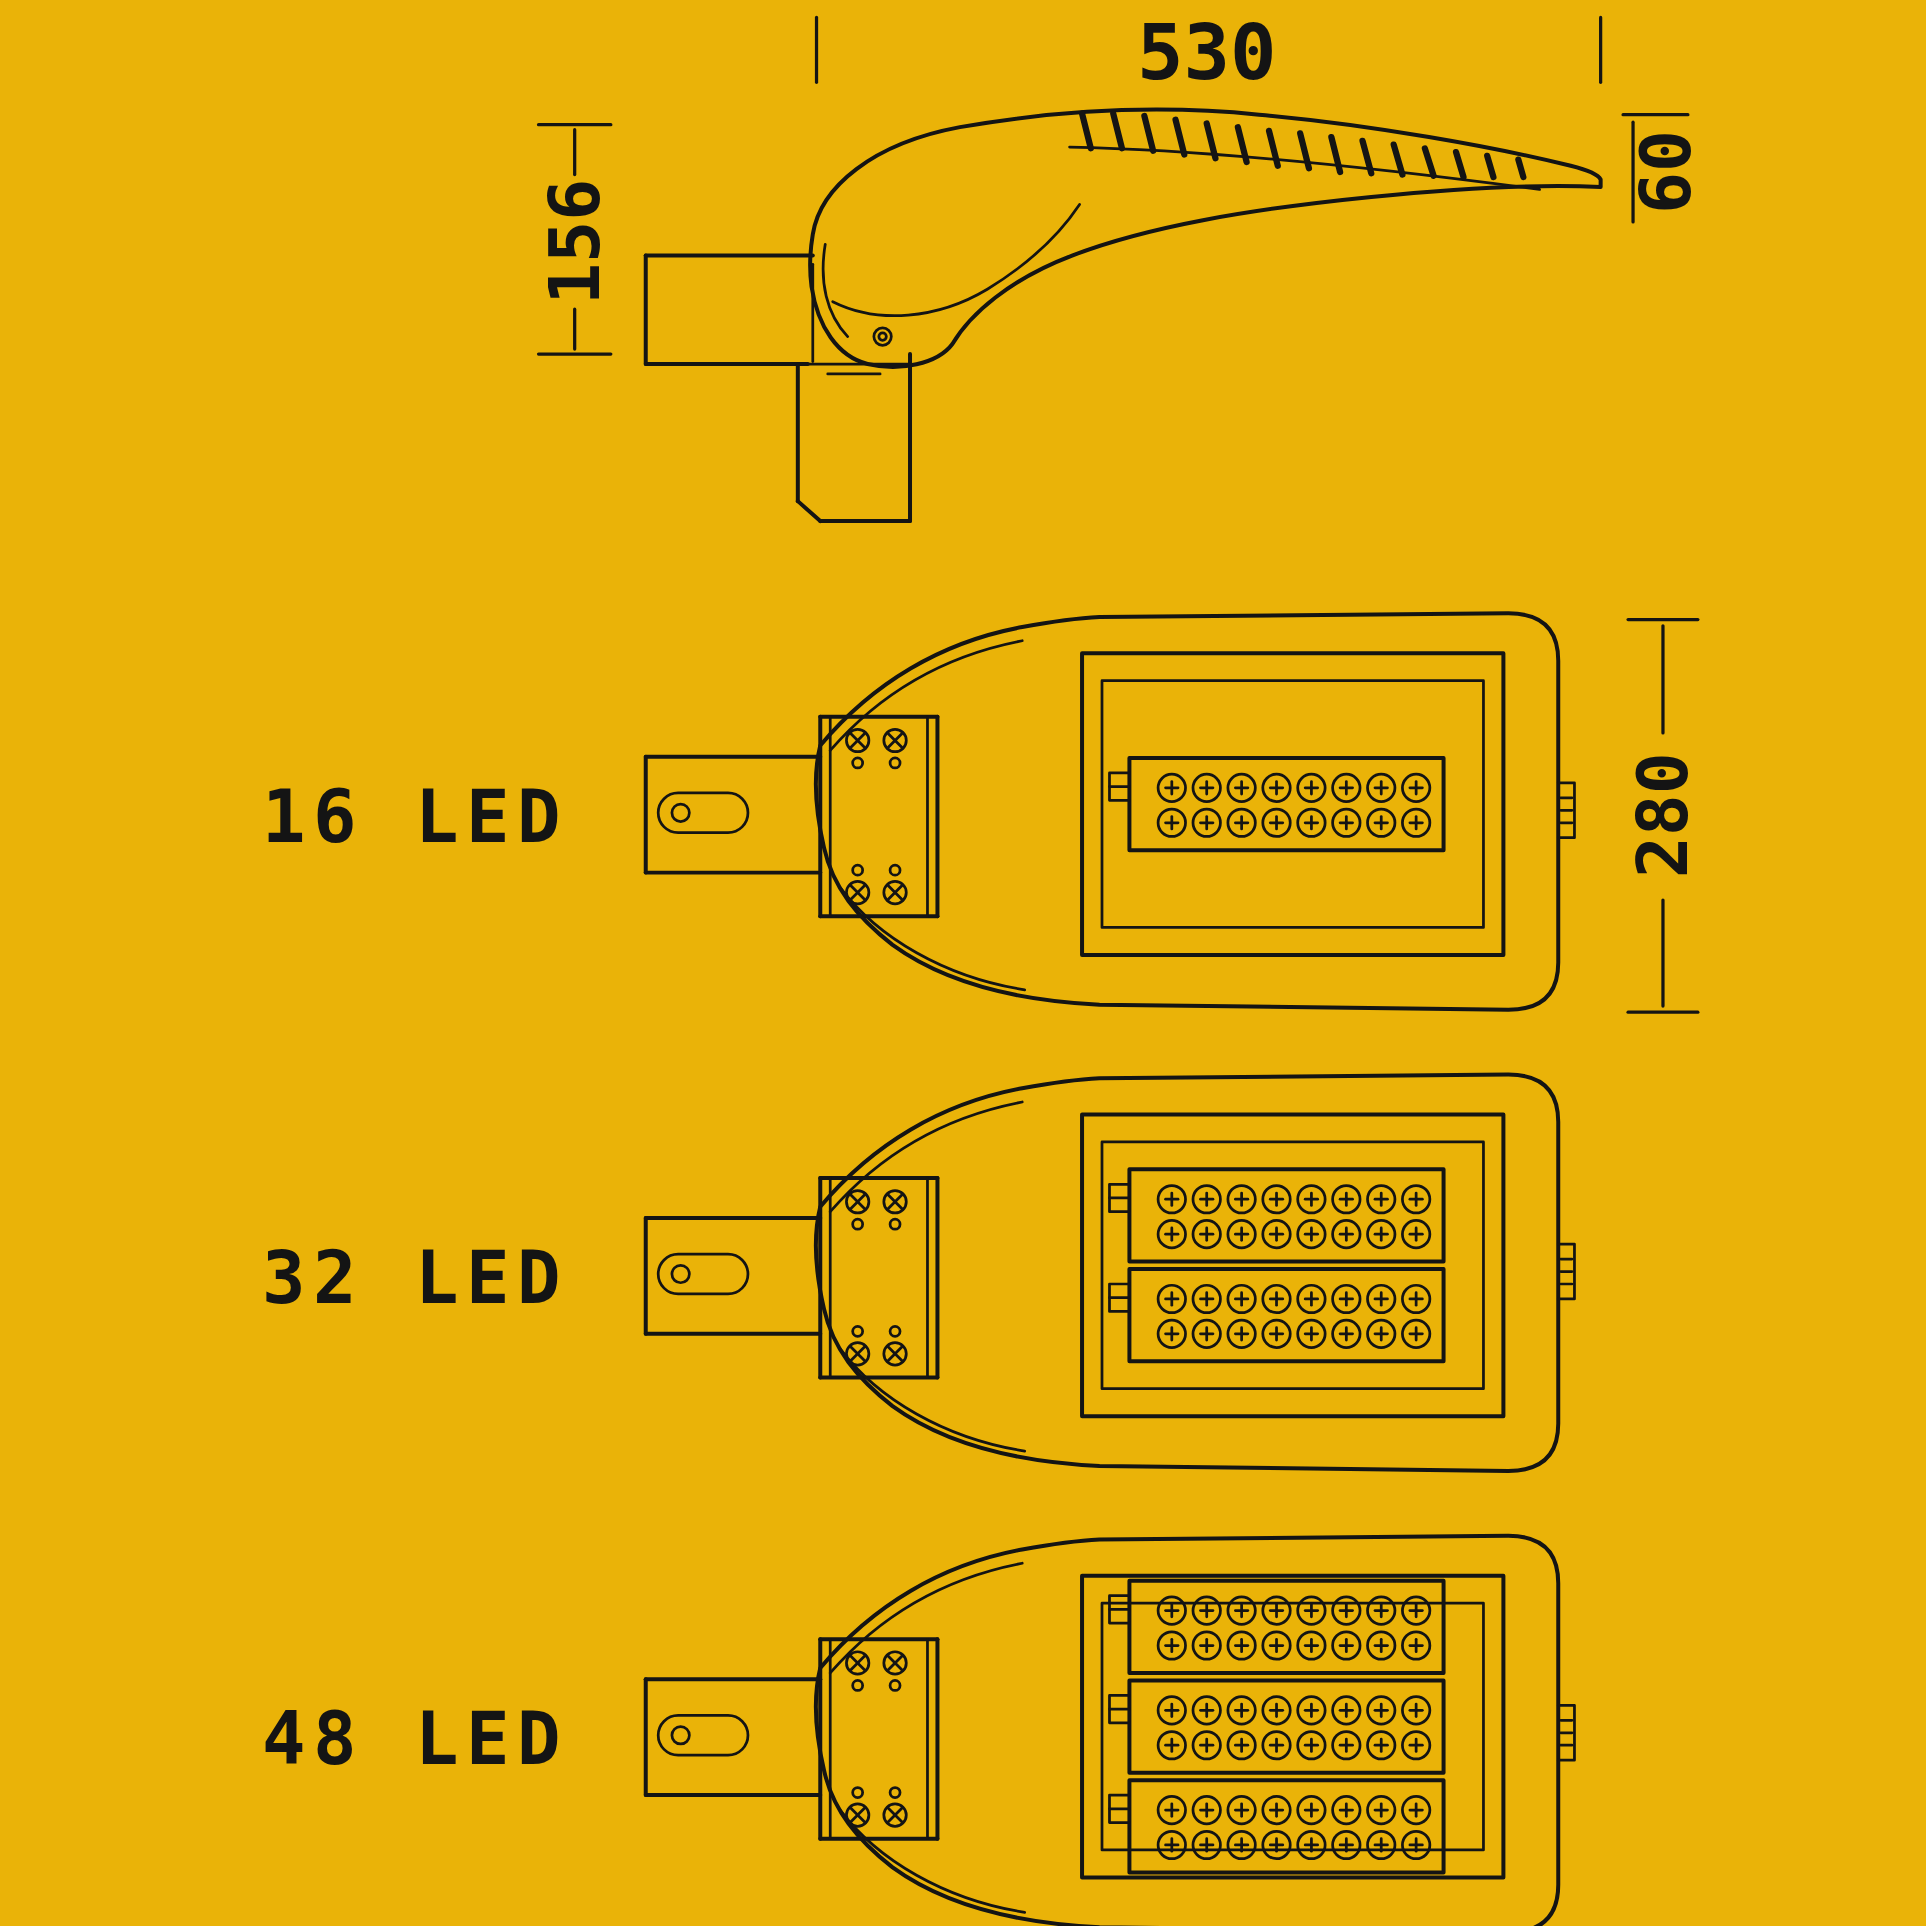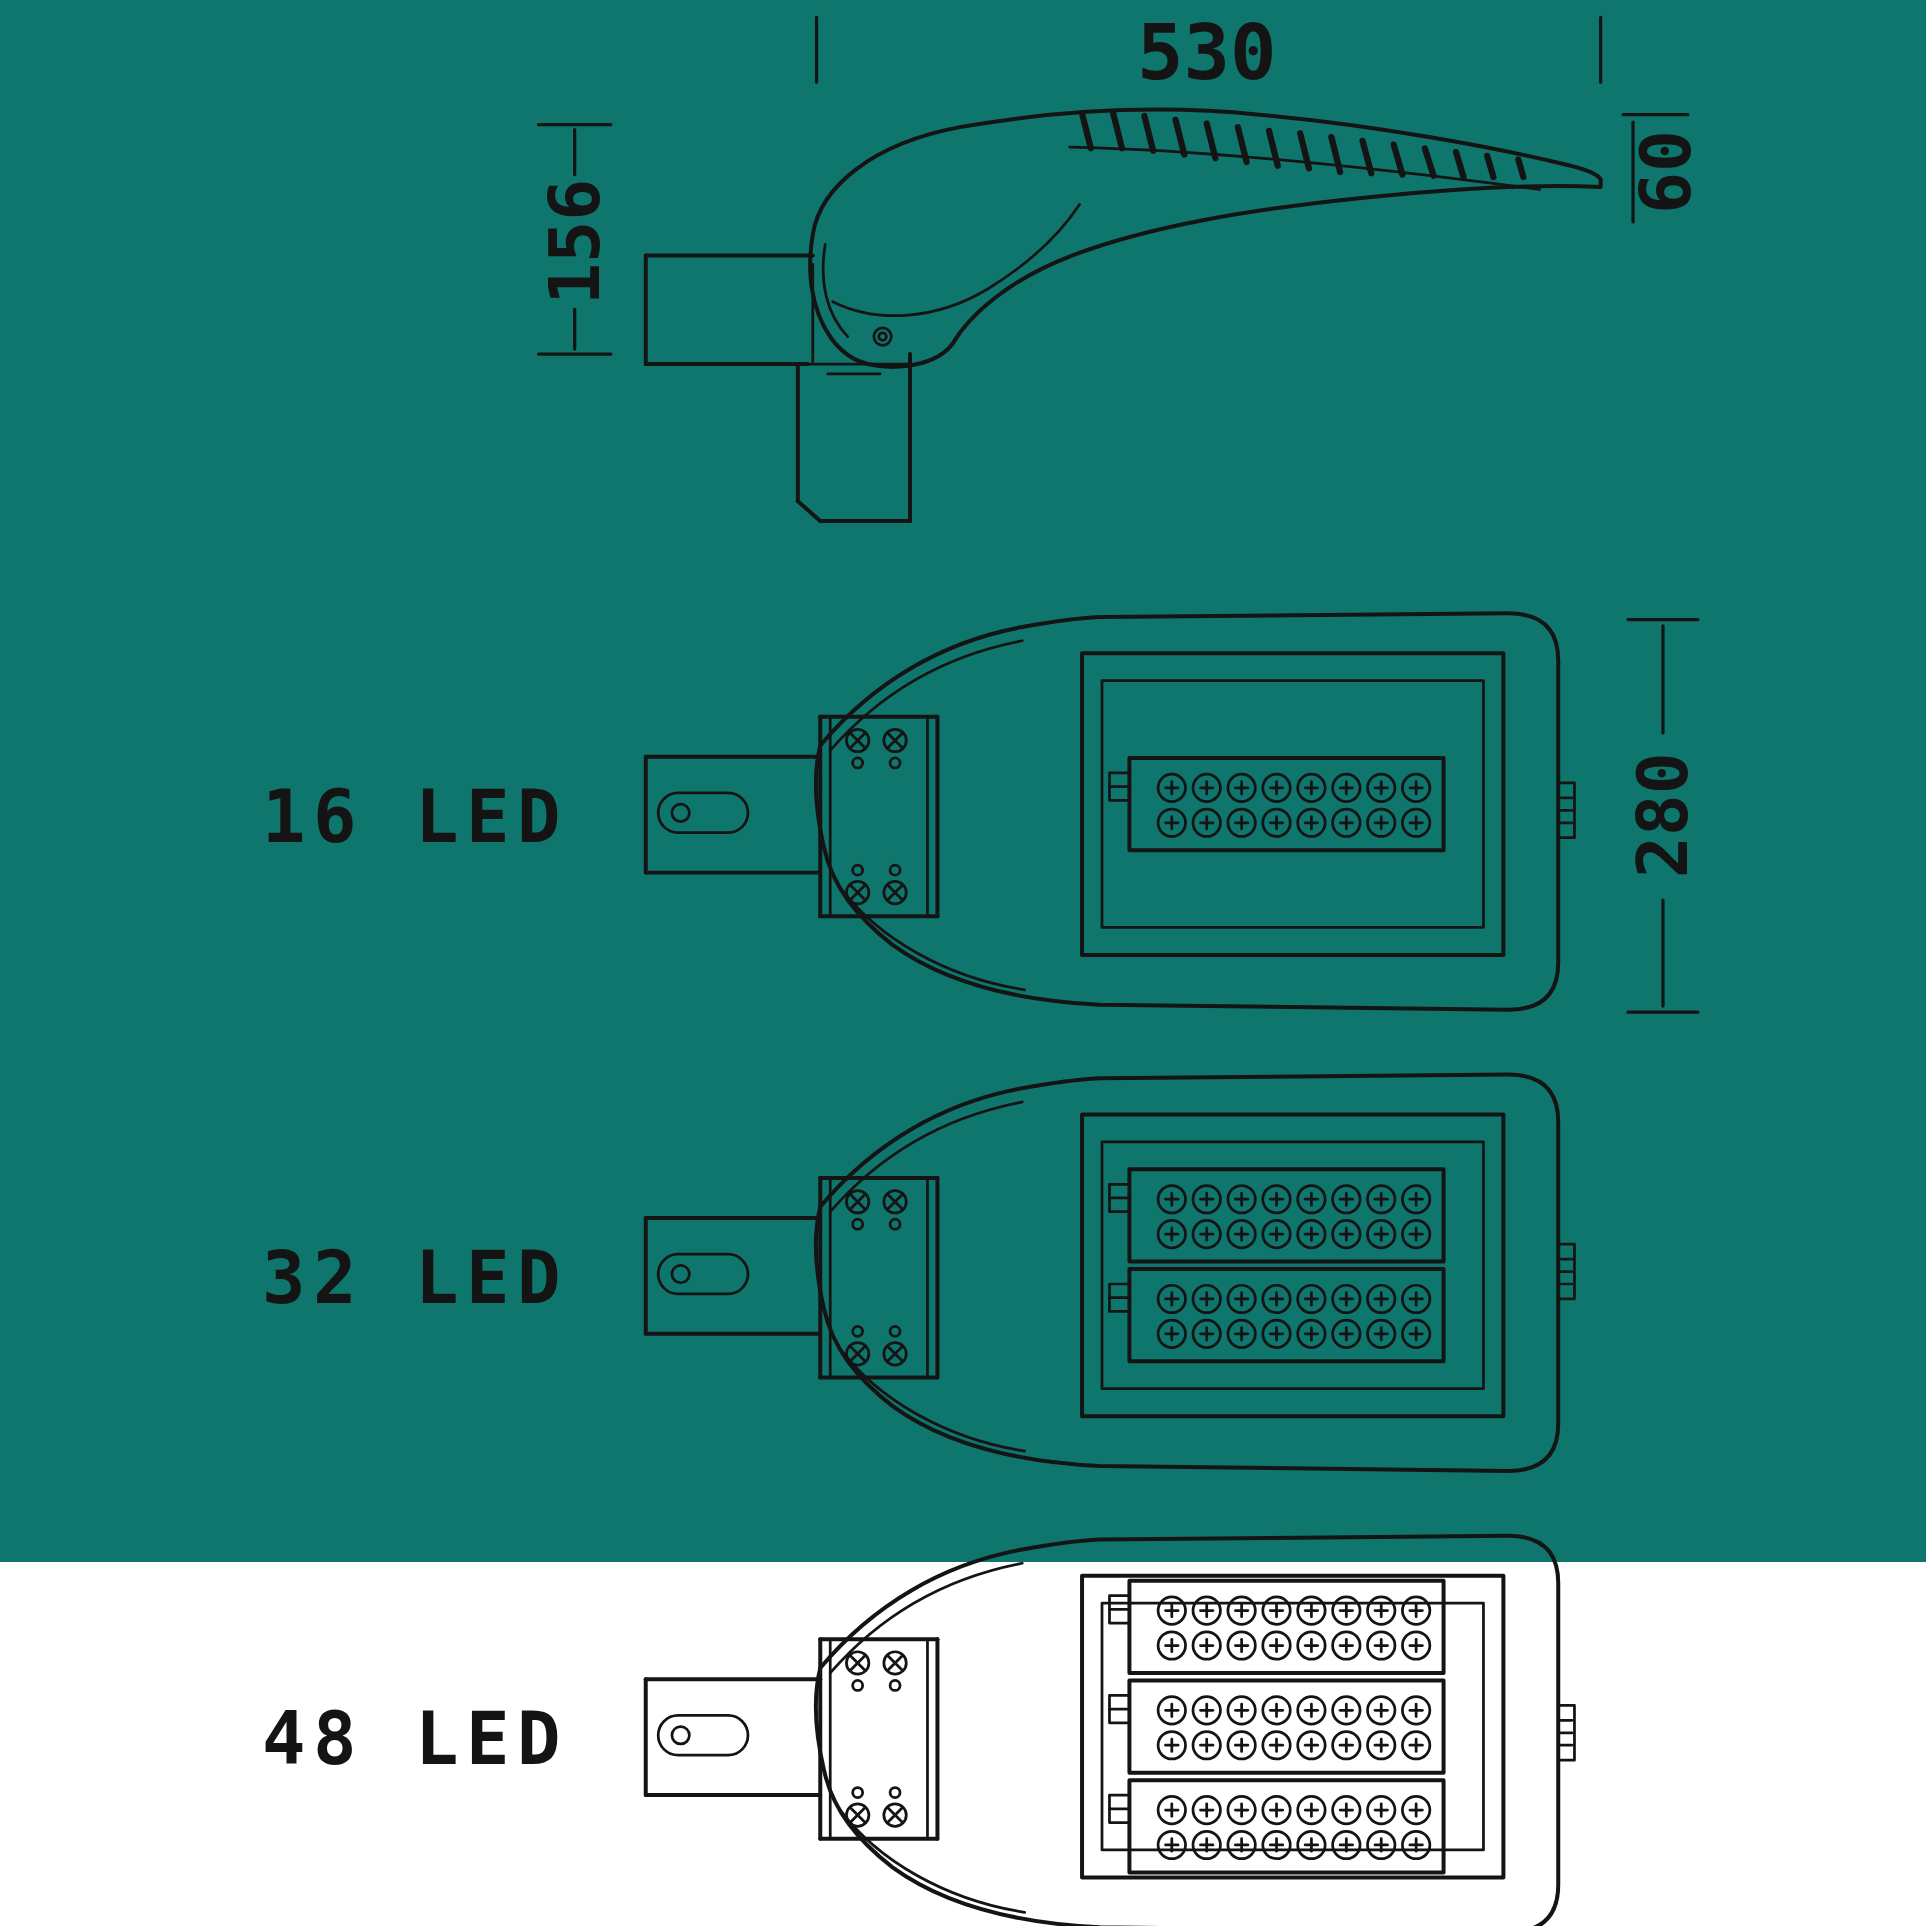--- a/index.html
+++ b/index.html
@@ -6,22 +6,22 @@
     margin: 0;
     padding: 0;
     background: #ffffff;
     width: 1926px;
     height: 1926px;
     font-family: "DejaVu Sans Mono", "Liberation Mono", monospace;
   }
   #stage {
     position: relative;
     width: 1926px;
-    height: 1562px;
-    background: #0f766e;
+    height: 1926px;
+    background: #eab308;
   }
   svg { display: block; }
   .ln  { stroke: #141414; fill: none; stroke-width: 3.2; stroke-linecap: round; stroke-linejoin: round; }
   .ln2 { stroke: #141414; fill: none; stroke-width: 2.2; stroke-linecap: round; stroke-linejoin: round; }
   .rib { stroke: #141414; fill: none; stroke-width: 5;   stroke-linecap: round; }
   .dim { stroke: #141414; fill: none; stroke-width: 2.6; stroke-linecap: round; }
   .dimtxt {
     fill: #141414;
     font-family: "DejaVu Sans Mono", "Liberation Mono", monospace;
     font-weight: 600;

